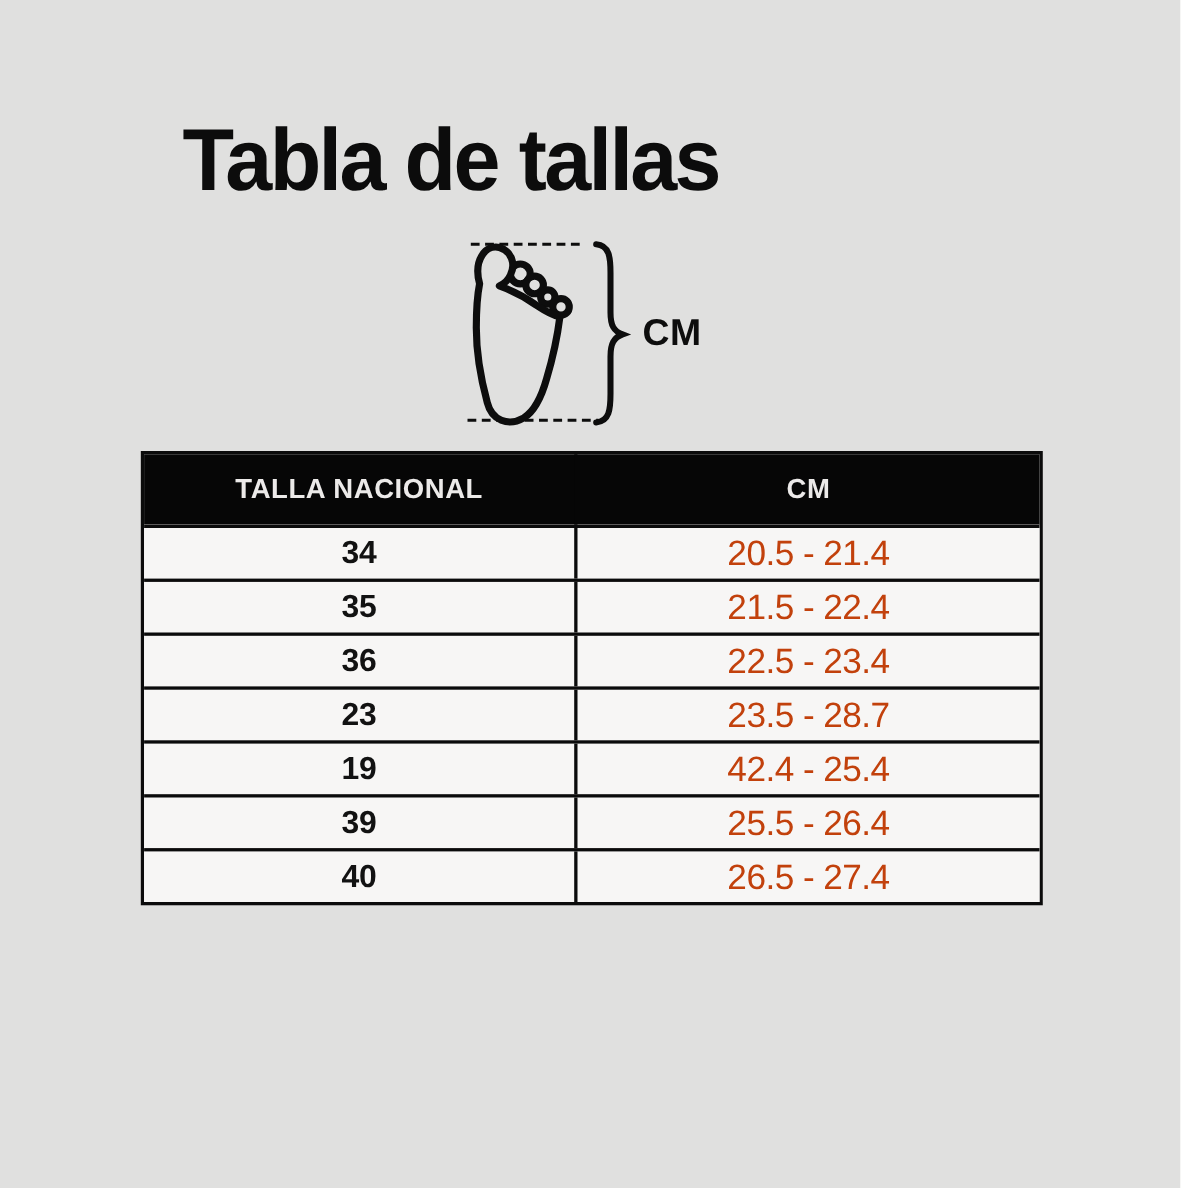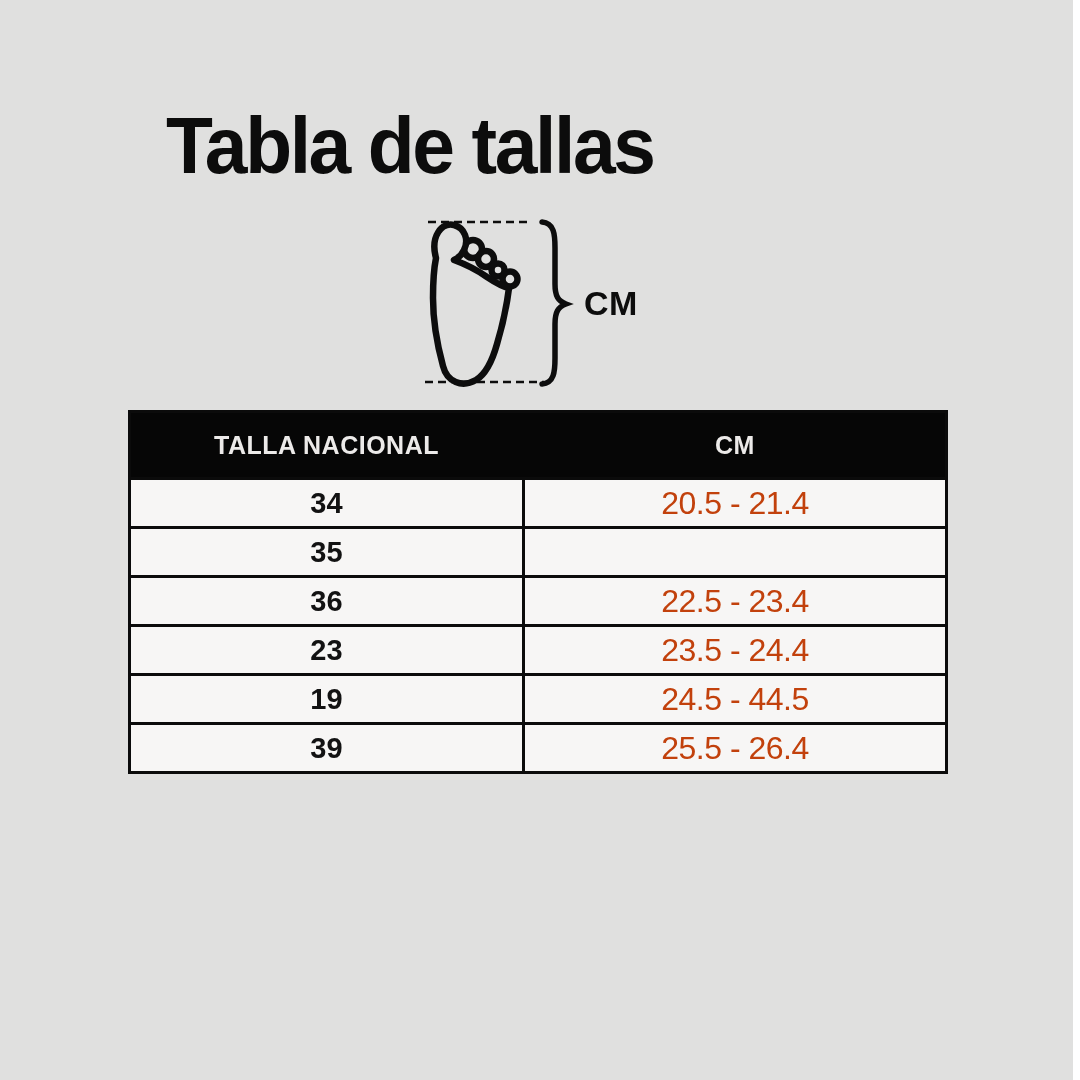--- a/index.html
+++ b/index.html
@@ -161,54 +161,65 @@
       </div>
       <div class="t-cell col-cm">
         <span class="cm-text">20.5 - 21.4</span>
       </div>
     </div>
 
     <div class="t-row">
       <div class="t-cell col-size">
         <span class="size-text">35</span>
       </div>
+      <div class="t-cell col-cm">
+        <span class="cm-text">21.5 - 22.4</span>
+      </div>
     </div>
 
     <div class="t-row">
       <div class="t-cell col-size">
         <span class="size-text">36</span>
       </div>
       <div class="t-cell col-cm">
         <span class="cm-text">22.5 - 23.4</span>
       </div>
     </div>
 
     <div class="t-row">
       <div class="t-cell col-size">
         <span class="size-text">23</span>
       </div>
       <div class="t-cell col-cm">
-        <span class="cm-text">23.5 - 24.4</span>
+        <span class="cm-text">23.5 - 28.7</span>
       </div>
     </div>
 
     <div class="t-row">
       <div class="t-cell col-size">
         <span class="size-text">19</span>
       </div>
       <div class="t-cell col-cm">
-        <span class="cm-text">24.5 - 44.5</span>
+        <span class="cm-text">42.4 - 25.4</span>
       </div>
     </div>
 
     <div class="t-row">
       <div class="t-cell col-size">
         <span class="size-text">39</span>
       </div>
       <div class="t-cell col-cm">
         <span class="cm-text">25.5 - 26.4</span>
       </div>
     </div>
 
+    <div class="t-row">
+      <div class="t-cell col-size">
+        <span class="size-text">40</span>
+      </div>
+      <div class="t-cell col-cm">
+        <span class="cm-text">26.5 - 27.4</span>
+      </div>
+    </div>
 
   </div>
 
 </div>
 
 </body></html>

